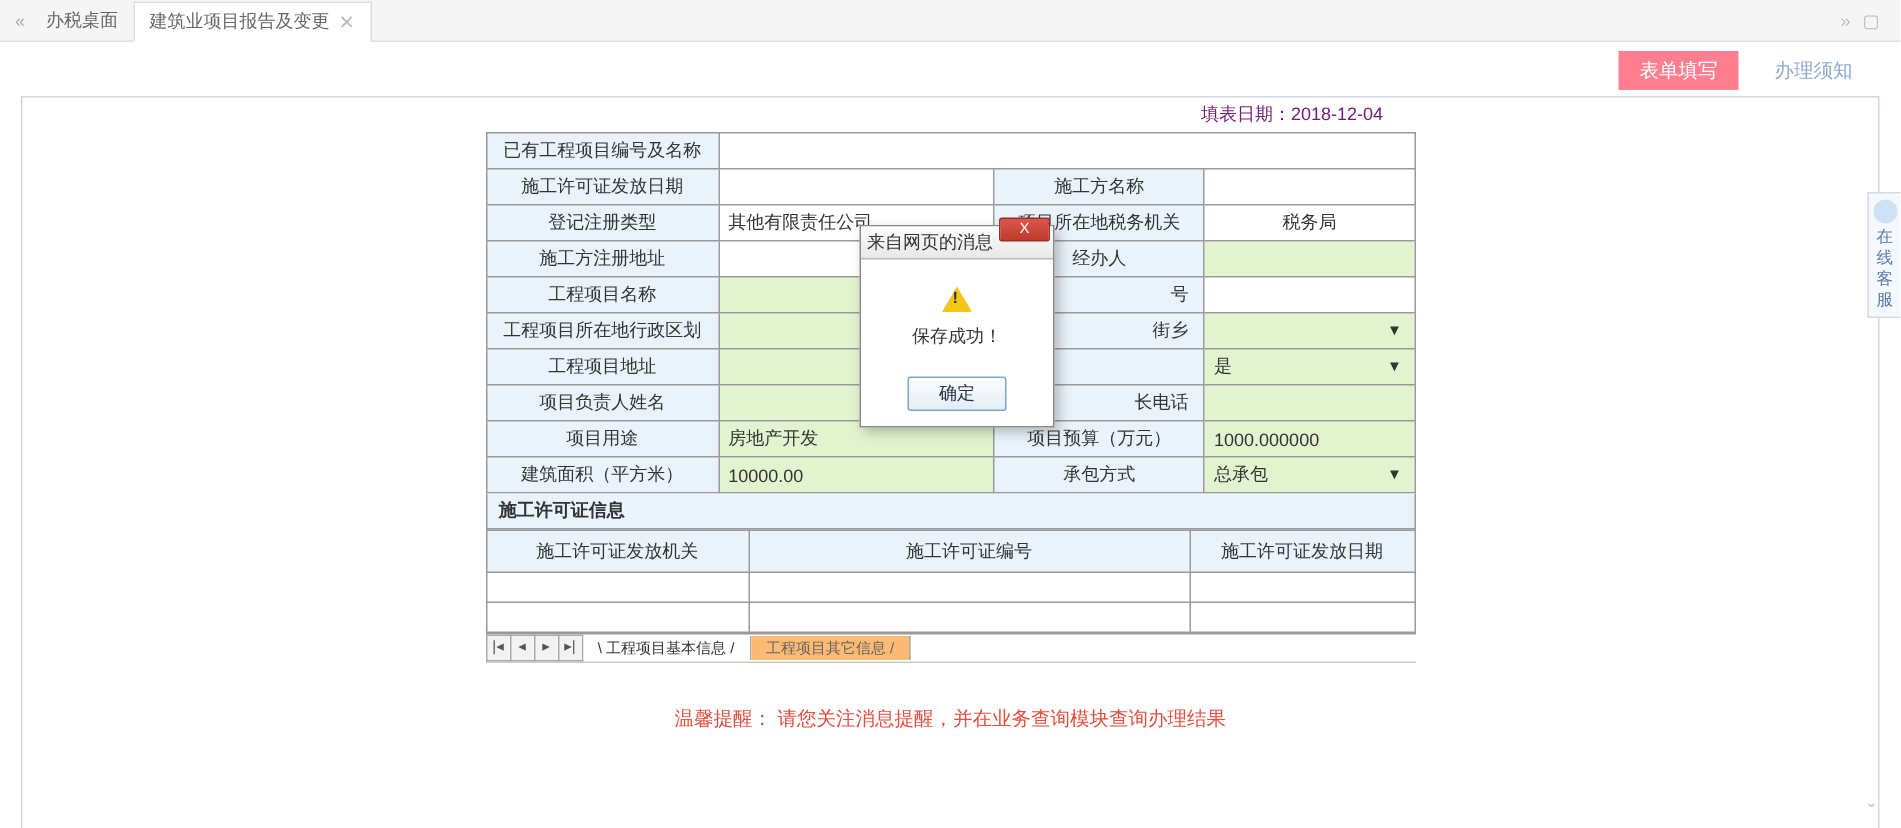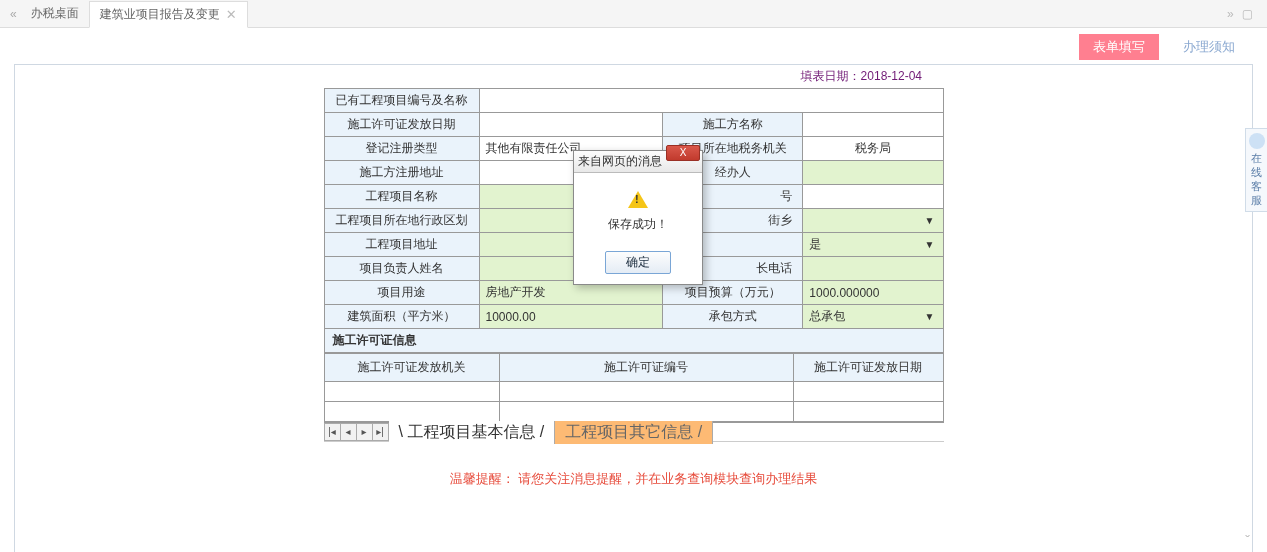--- a/index.html
+++ b/index.html
@@ -32,21 +32,21 @@
 .sel-wrap .caret { position: absolute; right: 2px; font-size: 10px; color: #333; pointer-events: none; }
 
 .section-hdr { background: #eaf3fb; border: 1px solid #999; border-top: none; padding: 3px 8px; font-weight: bold; font-size: 12px; }
 table.permit-tbl { border-collapse: collapse; width: 100%; }
 table.permit-tbl th { background: #eaf3fb; border: 1px solid #999; padding: 5px; font-weight: normal; font-size: 12px; text-align: center; }
 table.permit-tbl td { border: 1px solid #999; height: 20px; }
 
 .sheet-tabs { display: flex; align-items: center; border-top: 1px solid #999; border-bottom: 1px solid #ccc; background: #fff; height: 20px; margin-top: 0; }
 .sheet-nav { display: flex; border-right: 1px solid #aaa; }
 .sheet-nav span { width: 16px; text-align: center; border: 1px solid #aaa; border-right: none; font-size: 10px; line-height: 16px; cursor: pointer; color: #555; background: #f2f2f2; }
-.sheet-tab { padding: 1px 10px; border-right: 1px solid #aaa; font-size: 16px; cursor: pointer; color: #333; background: #fff; }
+.sheet-tab { padding: 1px 10px; border-right: 1px solid #aaa; font-size: 10px; cursor: pointer; color: #333; background: #fff; }
 .sheet-tab.active { background: #fff; font-weight: normal; }
 .sheet-tab.inactive { background: #fdba74; color: #666; }
 
 .reminder { text-align: center; color: #e74c3c; font-size: 13px; margin-top: 28px; }
 
 .scroll-down { position: absolute; right: 2px; bottom: 4px; color: #bbb; font-size: 14px; }
 
 .side-widget { position: absolute; right: 0; top: 128px; width: 22px; background: #f5f8fc; border: 1px solid #d0dce8; border-right: none; padding: 4px 2px; text-align: center; font-size: 11px; color: #5b7ea8; line-height: 14px; }
 .side-widget .avatar { width: 16px; height: 16px; border-radius: 50%; background: #cde1f5; margin: 0 auto 2px; }
 

